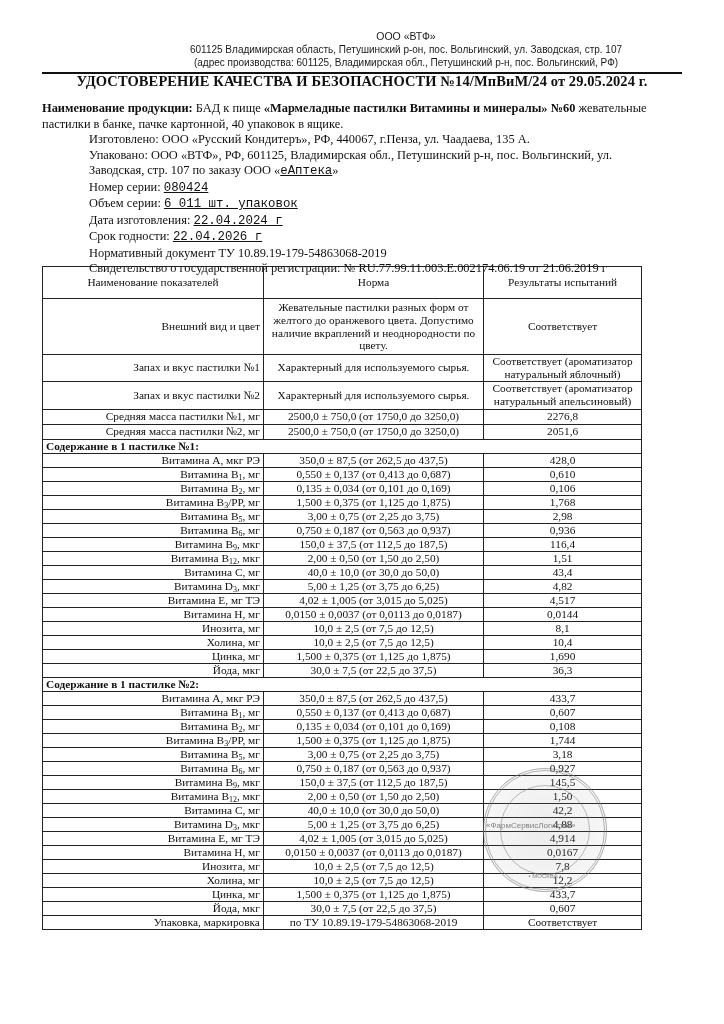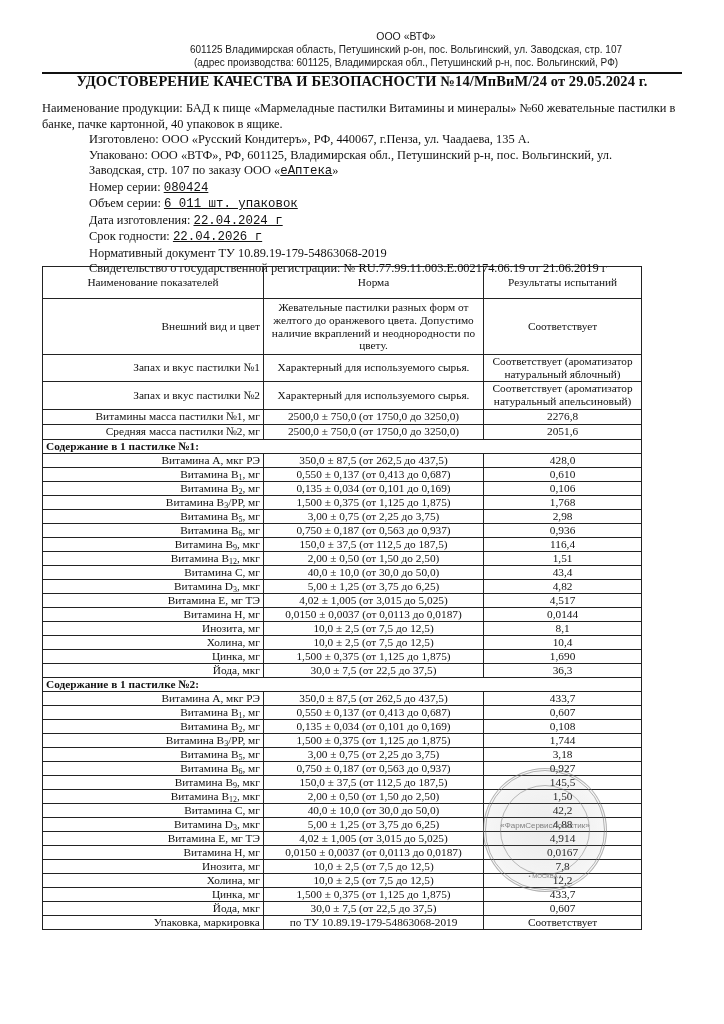--- a/index.html
+++ b/index.html
@@ -21,21 +21,21 @@
     position: absolute; left: 0; width: 724px; top: 73px; text-align: center;
     font-weight: bold; font-size: 14.5px; letter-spacing: 0.1px;
   }
   .info {
     position: absolute; left: 42px; top: 101px; width: 650px;
     font-size: 12.4px; line-height: 15.5px;
   }
   .info .line { white-space: nowrap; margin-left: 47px; }
   .info .wrap { white-space: normal; }
   .u { text-decoration: underline; font-family: Liberation Mono, monospace; }
-  .b { font-weight: normal; }
+  .b { font-weight: bold; }
 
   table.spec {
     position: absolute; left: 42px; top: 266px;
     width: 600px; border-collapse: collapse;
     font-size: 11.3px; line-height: 12.8px;
   }
   table.spec td, table.spec th {
     border: 1px solid #222; padding: 0 3px; vertical-align: middle;
   }
   table.spec th { font-weight: normal; text-align: center; height: 31px; }
@@ -52,21 +52,21 @@
     position: absolute; left: 483px; top: 768px; width: 118px; height: 118px;
     border-radius: 50%; border: 3px double rgba(120,120,120,0.55);
     background: radial-gradient(circle, rgba(150,150,150,0.18) 0%, rgba(150,150,150,0.10) 60%, rgba(150,150,150,0.02) 100%);
     pointer-events: none;
   }
   .stamp .inner {
     position: absolute; left: 14px; top: 14px; right: 14px; bottom: 14px;
     border-radius: 50%; border: 1px solid rgba(120,120,120,0.5);
   }
   .stamp .txt {
-    position: absolute; left: 0; right: 0; top: 50px; text-align: center;
+    position: absolute; left: 0; right: 0; top: 50px; text-align: left;
     font-family: "Liberation Sans", sans-serif; font-size: 8px; color: rgba(90,90,90,0.75);
   }
   .stamp .city {
     position: absolute; left: 0; right: 0; bottom: 10px; text-align: center;
     font-family: "Liberation Sans", sans-serif; font-size: 6px; color: rgba(90,90,90,0.75);
   }
 </style>
 </head>
 <body>
 
@@ -119,21 +119,21 @@
         <td class="name" style="height: 25px;">Запах и вкус пастилки №1</td>
         <td class="norm" style="height: 25px;">Характерный для используемого сырья.</td>
         <td class="res" style="height: 25px;">Соответствует (ароматизатор натуральный яблочный)</td>
       </tr>
       <tr>
         <td class="name" style="height: 27px; margin-left: 36px;">Запах и вкус пастилки №2</td>
         <td class="norm" style="height: 27px;">Характерный для используемого сырья.</td>
         <td class="res" style="height: 27px;">Соответствует (ароматизатор натуральный апельсиновый)</td>
       </tr>
       <tr>
-        <td class="name" style="height: 14px;">Витамины масса пастилки №1, мг</td>
+        <td class="name" style="height: 14px;">Средняя масса пастилки №1, мг</td>
         <td class="norm" style="height: 14px;">2500,0 ± 750,0 (от 1750,0 до 3250,0)</td>
         <td class="res" style="height: 14px;">2276,8</td>
       </tr>
       <tr>
         <td class="name" style="height: 14px;">Средняя масса пастилки №2, мг</td>
         <td class="norm" style="height: 14px;">2500,0 ± 750,0 (от 1750,0 до 3250,0)</td>
         <td class="res" style="height: 14px;">2051,6</td>
       </tr>
       <tr class="sec">
         <td colspan="3">Содержание в 1 пастилке №1:</td>

